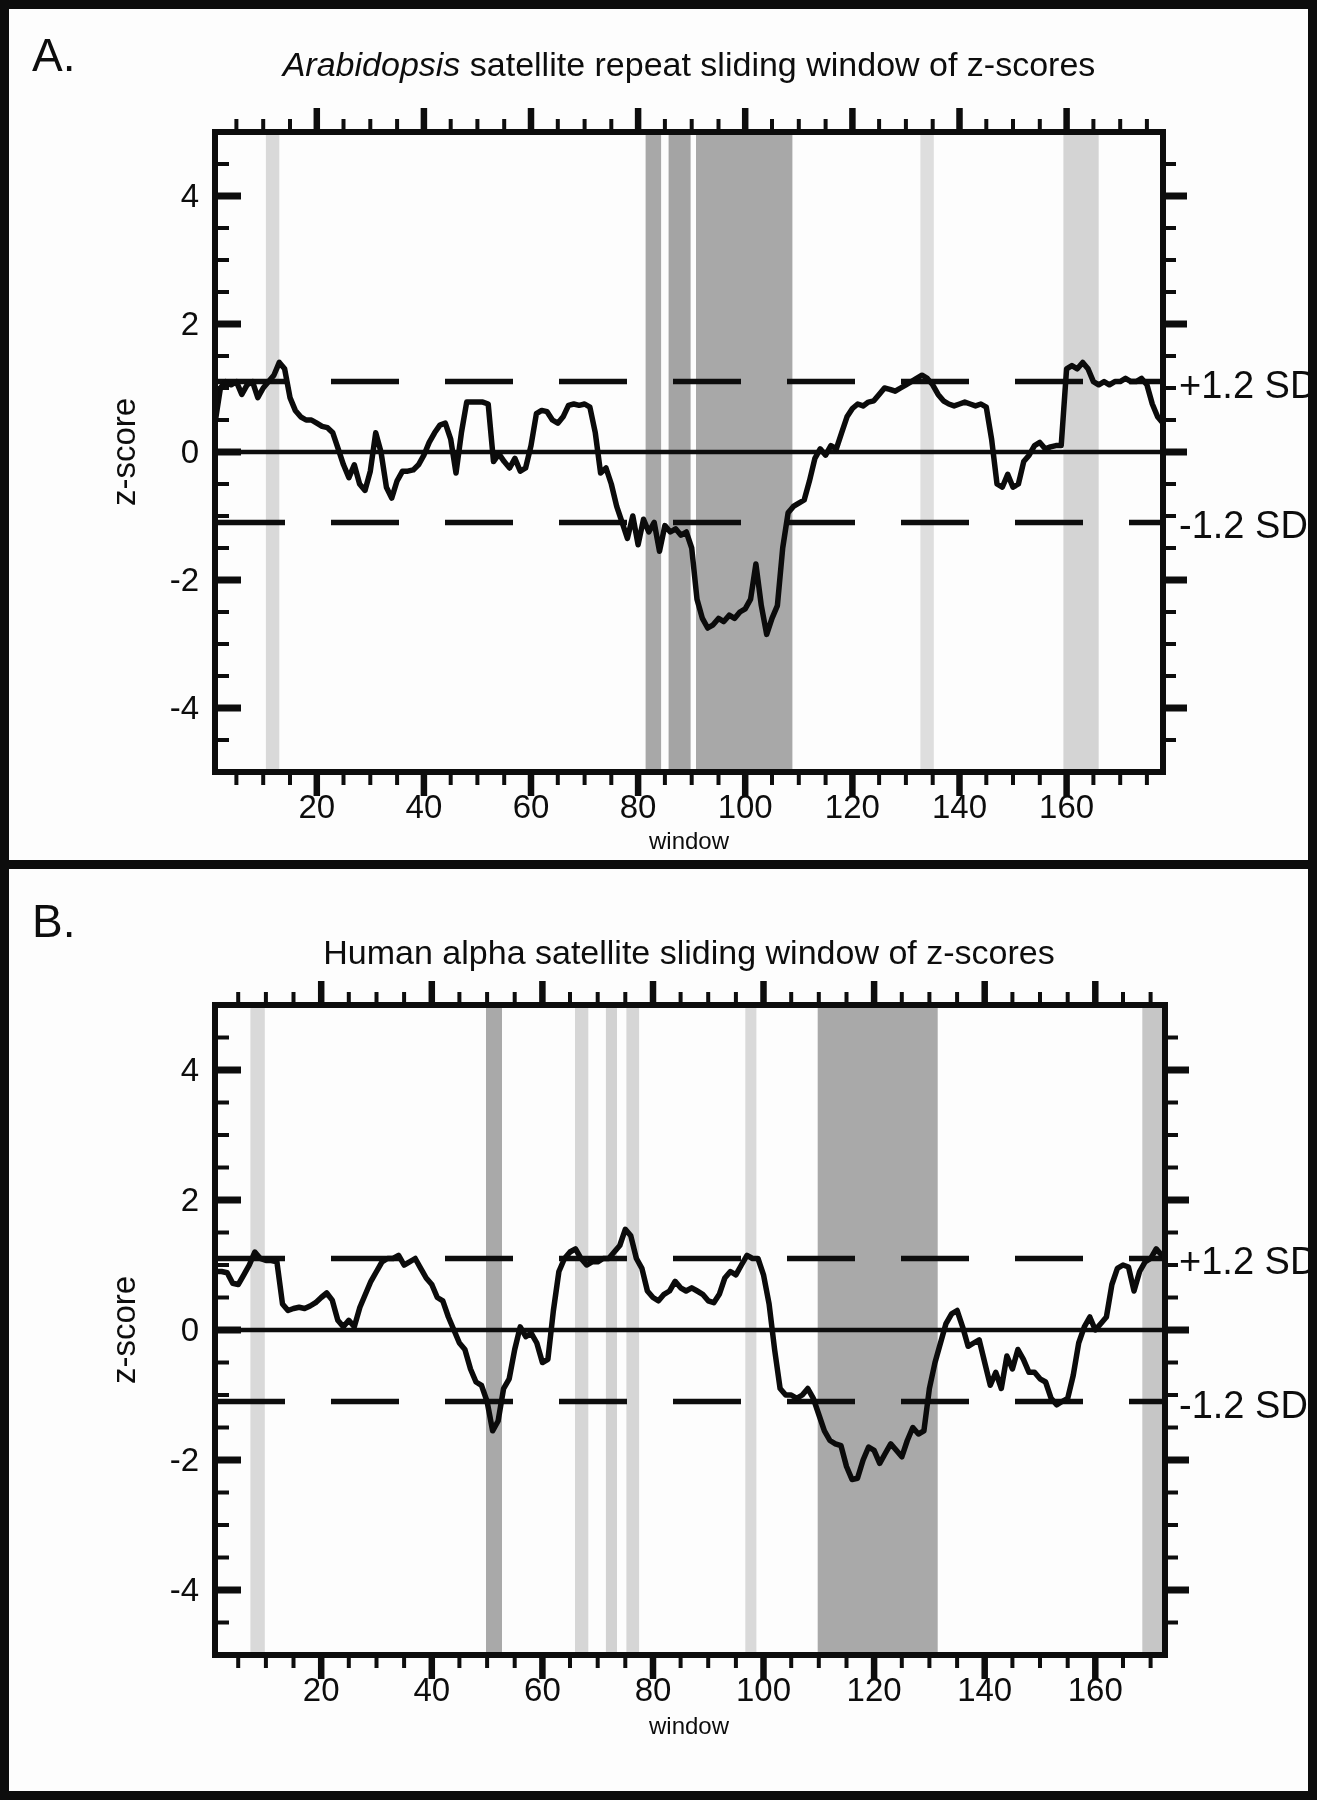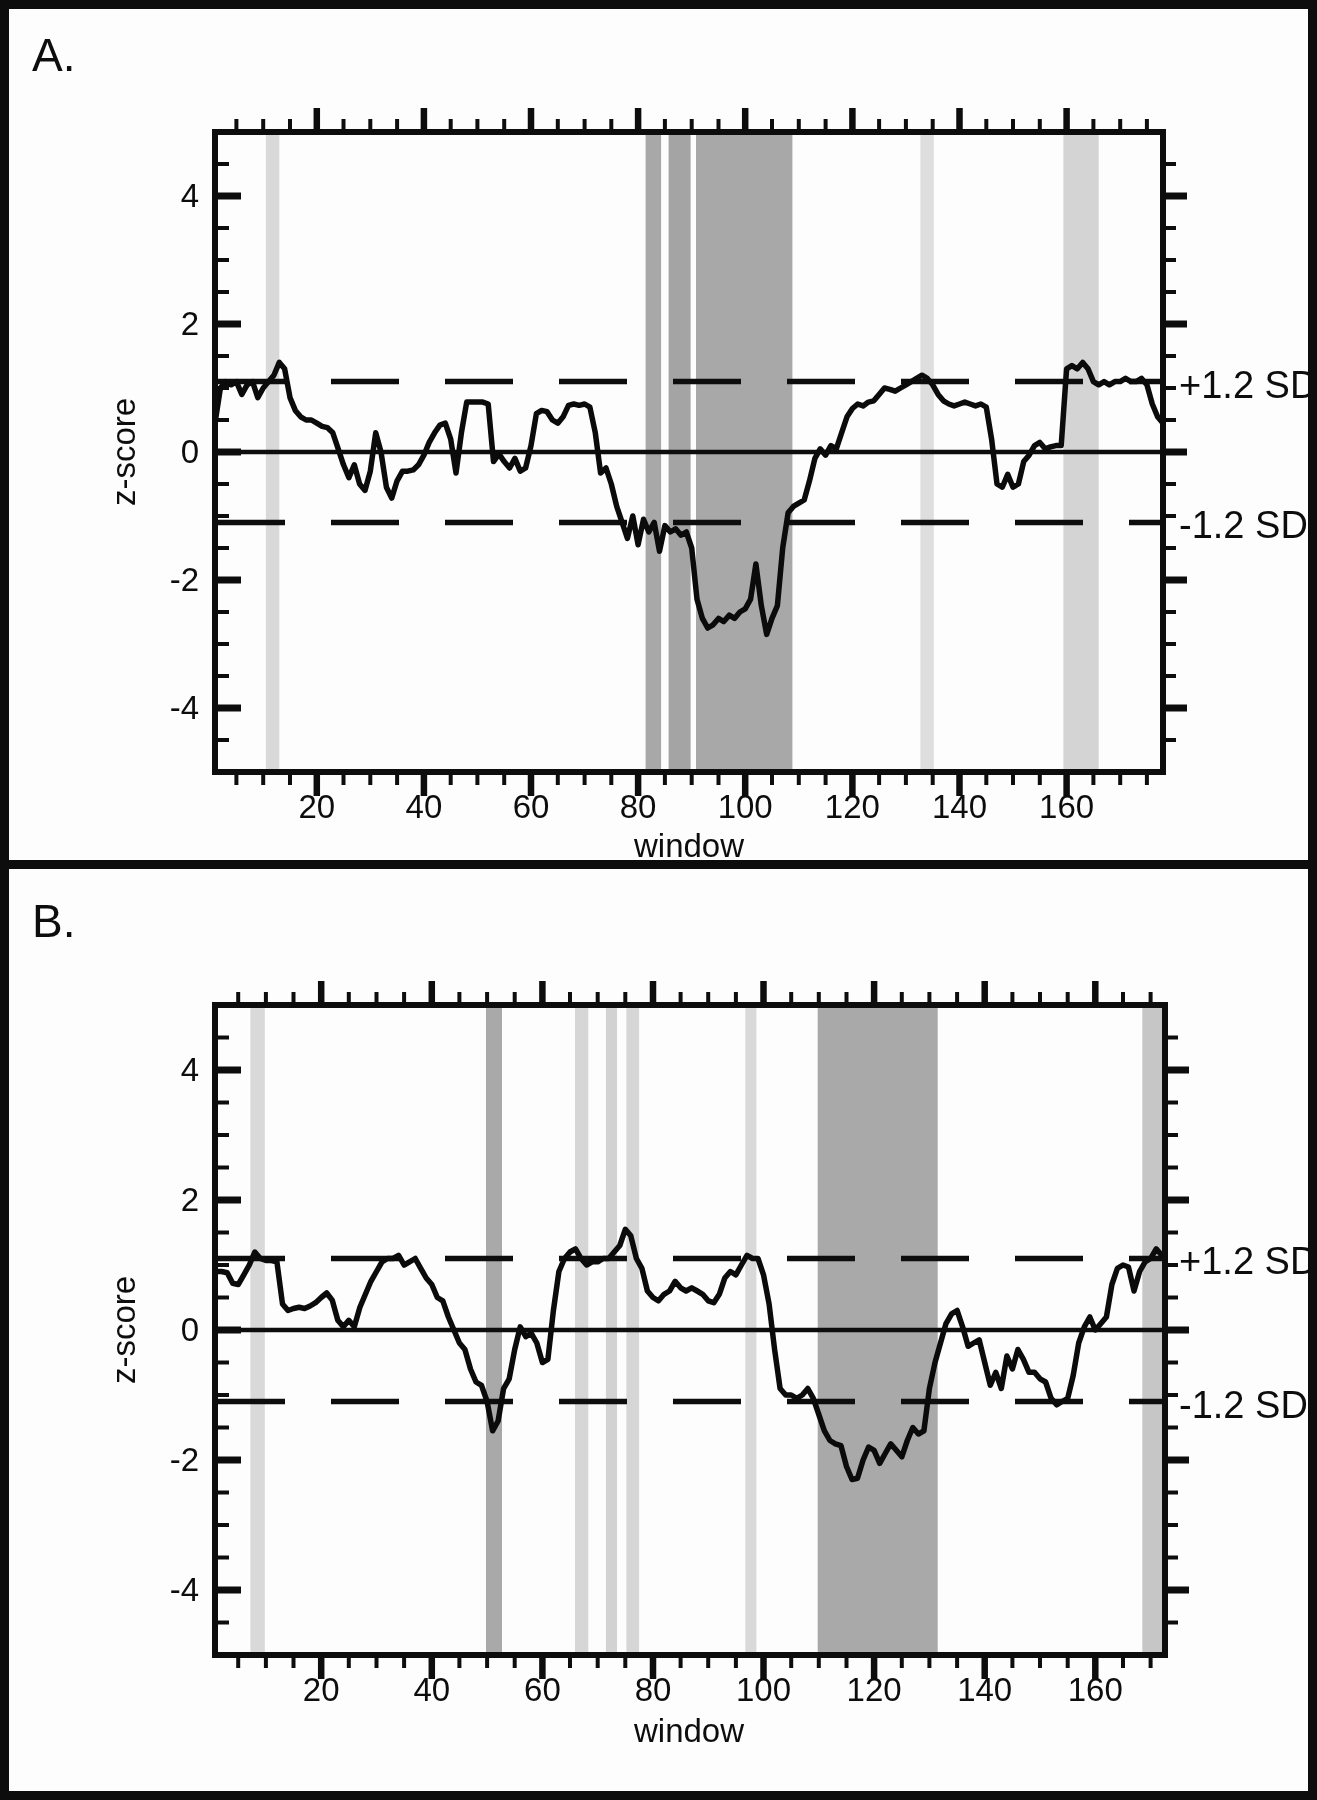--- a/index.html
+++ b/index.html
@@ -12,21 +12,21 @@
   .panel-letter{position:absolute;font-size:46px;line-height:1;}
   .letter-a{left:32px;top:32px;}
   .letter-b{left:32px;top:898px;}
   .chart-title{position:absolute;left:215px;width:948px;text-align:center;font-size:34px;line-height:1.1;white-space:nowrap;}
   .title-a{top:46px;}
   .title-b{top:934px;}
   .italic{font-style:italic;}
   .ylab{position:absolute;font-size:33px;transform:translate(-50%,-50%) rotate(-90deg);white-space:nowrap;}
   .ylab-a{left:124px;top:452px;}
   .ylab-b{left:124px;top:1330px;}
-  .xlab{position:absolute;left:215px;width:948px;text-align:center;font-size:33px;}
+  .xlab{position:absolute;left:215px;width:948px;text-align:center;font-size:24px;}
   .xlab-a{top:827px;}
   .xlab-b{top:1712px;}
   .sd{position:absolute;left:1179px;font-size:38px;white-space:nowrap;}
   .sd-a-up{top:364px;}
   .sd-a-dn{top:504px;}
   .sd-b-up{top:1240px;}
   .sd-b-dn{top:1384px;}
   svg.plot-layer{position:absolute;inset:0;pointer-events:none;}
   svg .tick-label{font-family:"Liberation Sans","DejaVu Sans",sans-serif;font-size:33px;fill:#0d0d0d;}
 </style>
@@ -312,27 +312,29 @@
           <text x="199" y="1341.0" text-anchor="end" class="tick-label">0</text>
           <text x="199" y="1471.0" text-anchor="end" class="tick-label">-2</text>
           <text x="199" y="1601.0" text-anchor="end" class="tick-label">-4</text>
         </g>
         <path d="M216.1 1271.5 L221.6 1271.5 L227.2 1272.8 L232.7 1283.2 L238.2 1284.5 L243.8 1274.8 L249.3 1265.0 L254.8 1252.0 L260.3 1258.5 L265.9 1260.5 L271.4 1260.5 L276.9 1261.8 L282.5 1304.0 L288.0 1310.5 L293.5 1308.5 L299.1 1307.3 L304.6 1308.5 L310.1 1306.0 L315.6 1302.7 L321.2 1297.5 L326.7 1293.0 L332.2 1300.1 L337.8 1320.3 L343.3 1326.8 L348.8 1320.3 L354.3 1326.8 L359.9 1307.3 L365.4 1294.3 L370.9 1281.3 L376.5 1271.5 L382.0 1261.8 L387.5 1258.5 L393.1 1258.5 L398.6 1255.3 L404.1 1265.0 L409.6 1261.8 L415.2 1258.5 L420.7 1268.3 L426.2 1278.0 L431.8 1284.5 L437.3 1297.5 L442.8 1300.8 L448.4 1317.0 L453.9 1330.0 L459.4 1343.0 L464.9 1349.5 L470.5 1369.0 L476.0 1382.0 L481.5 1385.3 L487.1 1401.5 L492.6 1430.8 L498.1 1421.0 L503.6 1388.5 L509.2 1378.8 L514.7 1349.5 L520.2 1326.8 L525.8 1336.5 L531.3 1333.3 L536.8 1343.0 L542.4 1362.5 L547.9 1359.3 L553.4 1310.5 L558.9 1271.5 L564.5 1258.5 L570.0 1252.0 L575.5 1248.8 L581.1 1258.5 L586.6 1265.0 L592.1 1261.8 L597.7 1261.8 L603.2 1258.5 L608.7 1258.5 L614.2 1252.0 L619.8 1245.5 L625.3 1229.3 L630.8 1235.8 L636.4 1258.5 L641.9 1268.3 L647.4 1291.0 L653.0 1297.5 L658.5 1300.8 L664.0 1294.3 L669.5 1291.0 L675.1 1281.3 L680.6 1287.8 L686.1 1291.0 L691.7 1287.8 L697.2 1291.0 L702.7 1294.3 L708.2 1300.8 L713.8 1302.7 L719.3 1294.3 L724.8 1278.0 L730.4 1271.5 L735.9 1274.8 L741.4 1265.0 L747.0 1255.3 L752.5 1258.5 L758.0 1258.5 L763.5 1274.8 L769.1 1304.0 L774.6 1349.5 L780.1 1388.5 L785.7 1395.0 L791.2 1395.0 L796.7 1398.3 L802.3 1395.0 L807.8 1388.5 L813.3 1398.3 L818.8 1414.5 L824.4 1430.8 L829.9 1440.5 L835.4 1443.8 L841.0 1445.7 L846.5 1466.5 L852.0 1479.5 L857.5 1478.2 L863.1 1460.0 L868.6 1447.0 L874.1 1450.3 L879.7 1463.3 L885.2 1453.5 L890.7 1443.8 L896.3 1450.3 L901.8 1456.8 L907.3 1440.5 L912.8 1427.5 L918.4 1434.0 L923.9 1430.8 L929.4 1388.5 L935.0 1362.5 L940.5 1343.0 L946.0 1323.5 L951.6 1313.8 L957.1 1310.5 L962.6 1326.8 L968.1 1346.3 L973.7 1343.0 L979.2 1339.8 L984.7 1362.5 L990.3 1385.3 L995.8 1372.3 L1001.3 1388.5 L1006.9 1356.0 L1012.4 1369.0 L1017.9 1349.5 L1023.4 1359.3 L1029.0 1372.3 L1034.5 1372.3 L1040.0 1378.8 L1045.6 1382.0 L1051.1 1398.3 L1056.6 1404.8 L1062.1 1401.5 L1067.7 1398.3 L1073.2 1375.5 L1078.7 1343.0 L1084.3 1326.8 L1089.8 1317.0 L1095.3 1330.0 L1100.9 1323.5 L1106.4 1317.0 L1111.9 1284.5 L1117.4 1268.3 L1123.0 1265.0 L1128.5 1267.0 L1134.0 1291.0 L1139.6 1271.5 L1145.1 1261.8 L1150.6 1258.5 L1156.2 1248.8 L1161.7 1255.3" fill="none" stroke="#0b0b0b" stroke-width="5.5" stroke-linejoin="round" stroke-linecap="round"></path>
         <rect x="215" y="1005" width="950" height="650" fill="none" stroke="#0d0d0d" stroke-width="6"></rect>
       </g>
     </svg>
 
   <div class="panel-letter letter-a">A.</div>
+  <div class="chart-title title-a"><span class="italic">Arabidopsis</span><span> satellite repeat sliding window of z-scores</span></div>
   <div class="ylab ylab-a">z-score</div>
   <div class="xlab xlab-a">window</div>
   <div class="sd sd-a-up">+1.2 SD</div>
   <div class="sd sd-a-dn">-1.2 SD</div>
 
   <div class="divider"></div>
 
   <div class="panel-letter letter-b">B.</div>
+  <div class="chart-title title-b"><span class="italic"></span><span>Human alpha satellite sliding window of z-scores</span></div>
   <div class="ylab ylab-b">z-score</div>
   <div class="xlab xlab-b">window</div>
   <div class="sd sd-b-up">+1.2 SD</div>
   <div class="sd sd-b-dn">-1.2 SD</div>
 
   <div class="frame"></div>
 </div>
 
 </body></html>

